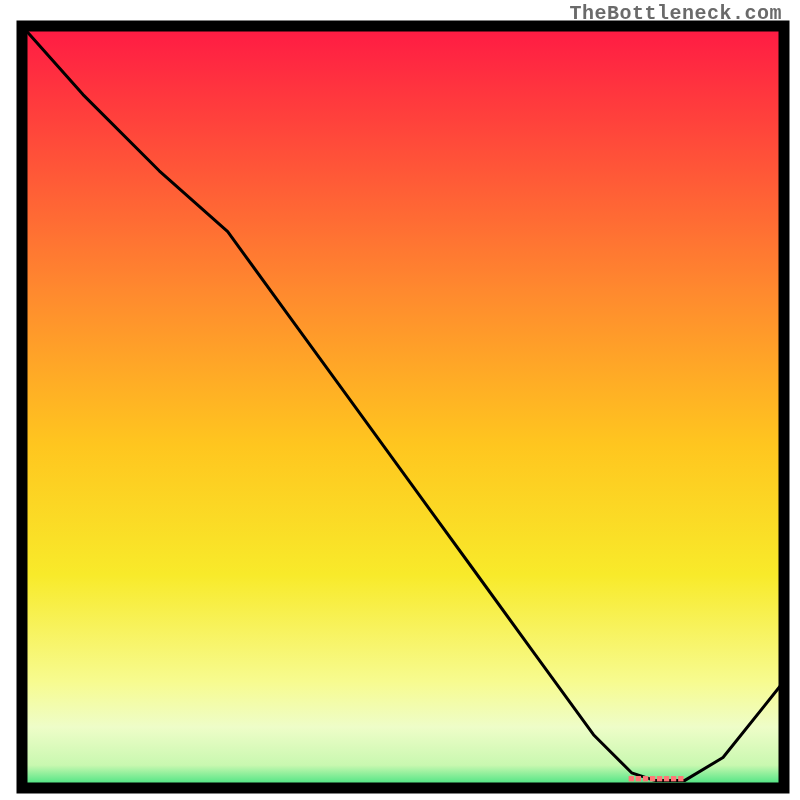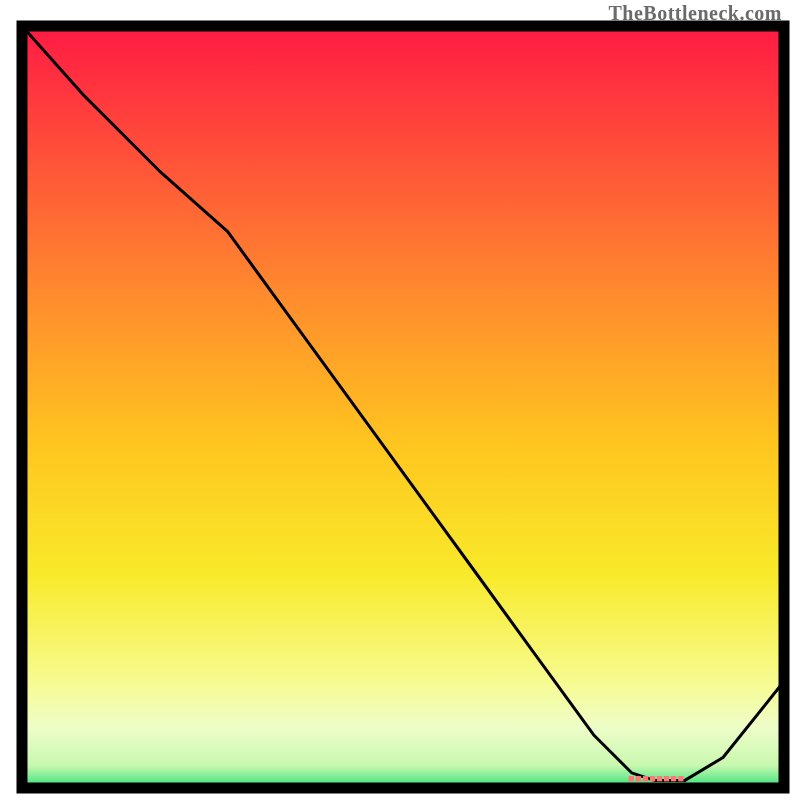--- a/index.html
+++ b/index.html
@@ -17,21 +17,21 @@
     height: 800px;
   }
   .watermark {
     position: absolute;
     top: 2px;
     right: 18px;
     font-size: 20px;
     font-weight: 600;
     color: #6a6a6a;
     letter-spacing: 0.5px;
-    font-family: Liberation Serif, serif;
+    font-family: Liberation Mono, monospace;
   }
   .marker-badge {
     position: absolute;
     font-size: 11px;
     font-weight: bold;
     color: #ff7777;
     letter-spacing: 0.4px;
     background: rgba(255,90,90,0.0);
     padding: 0;
   }

